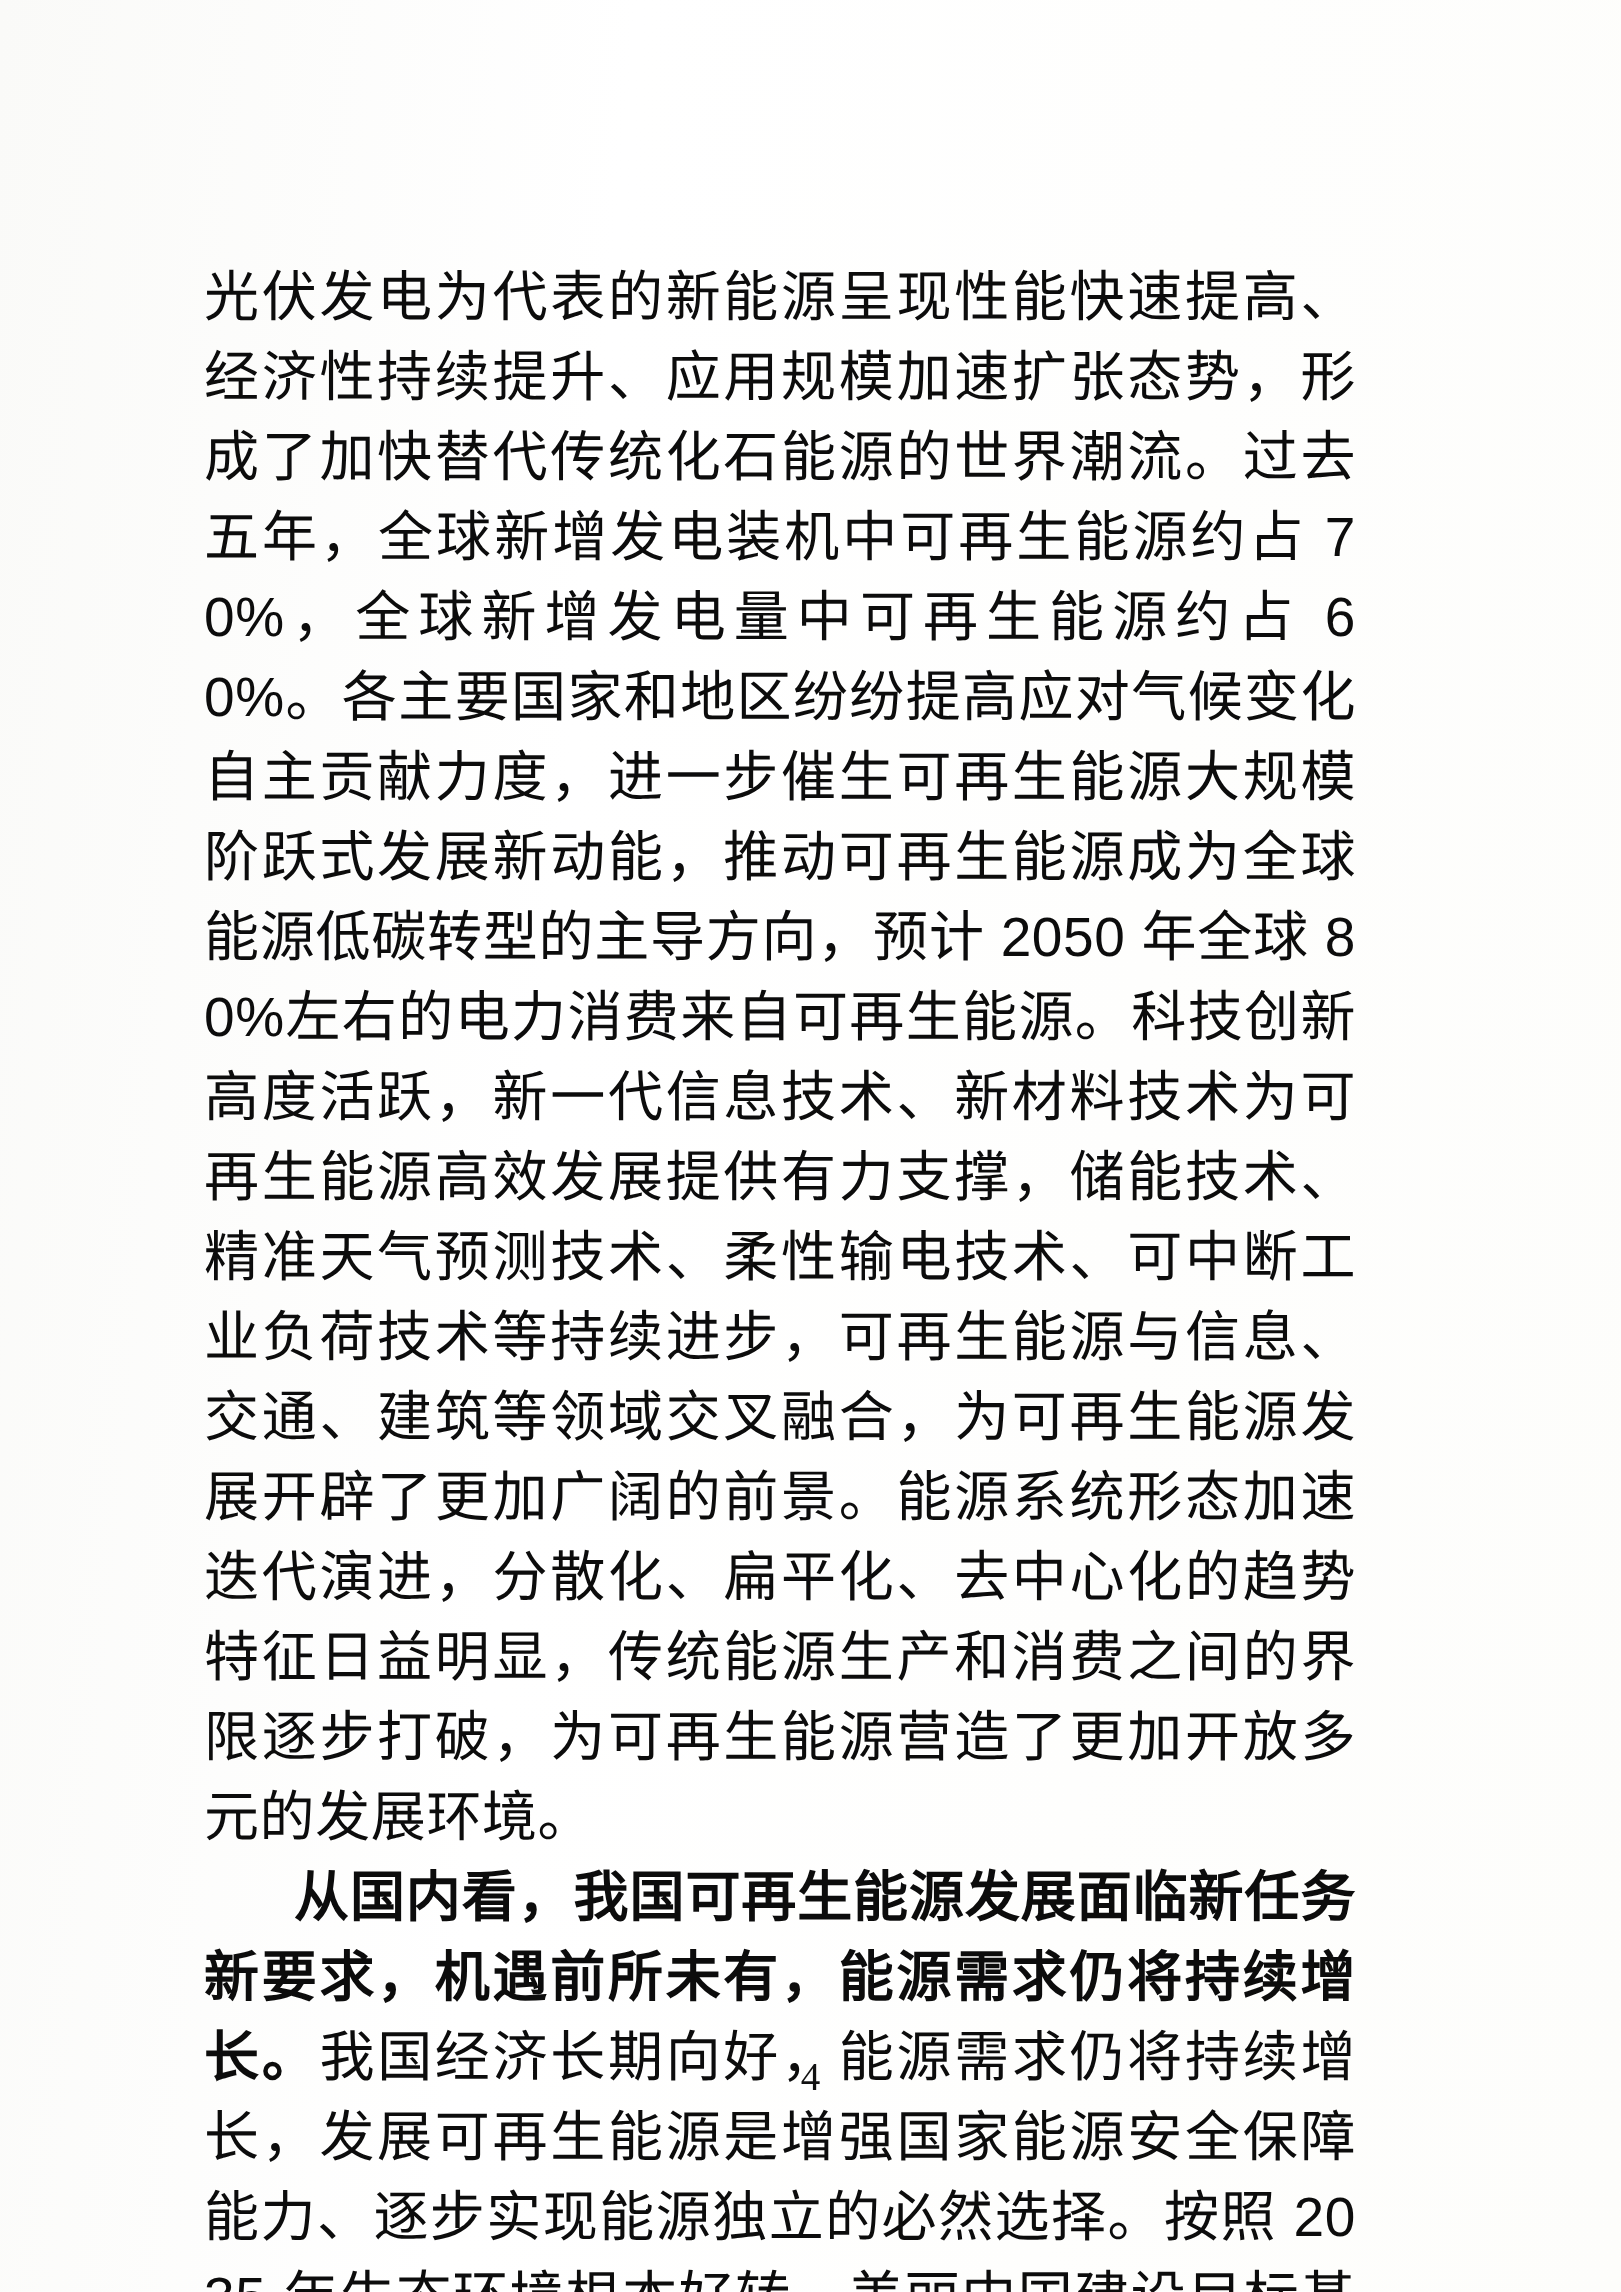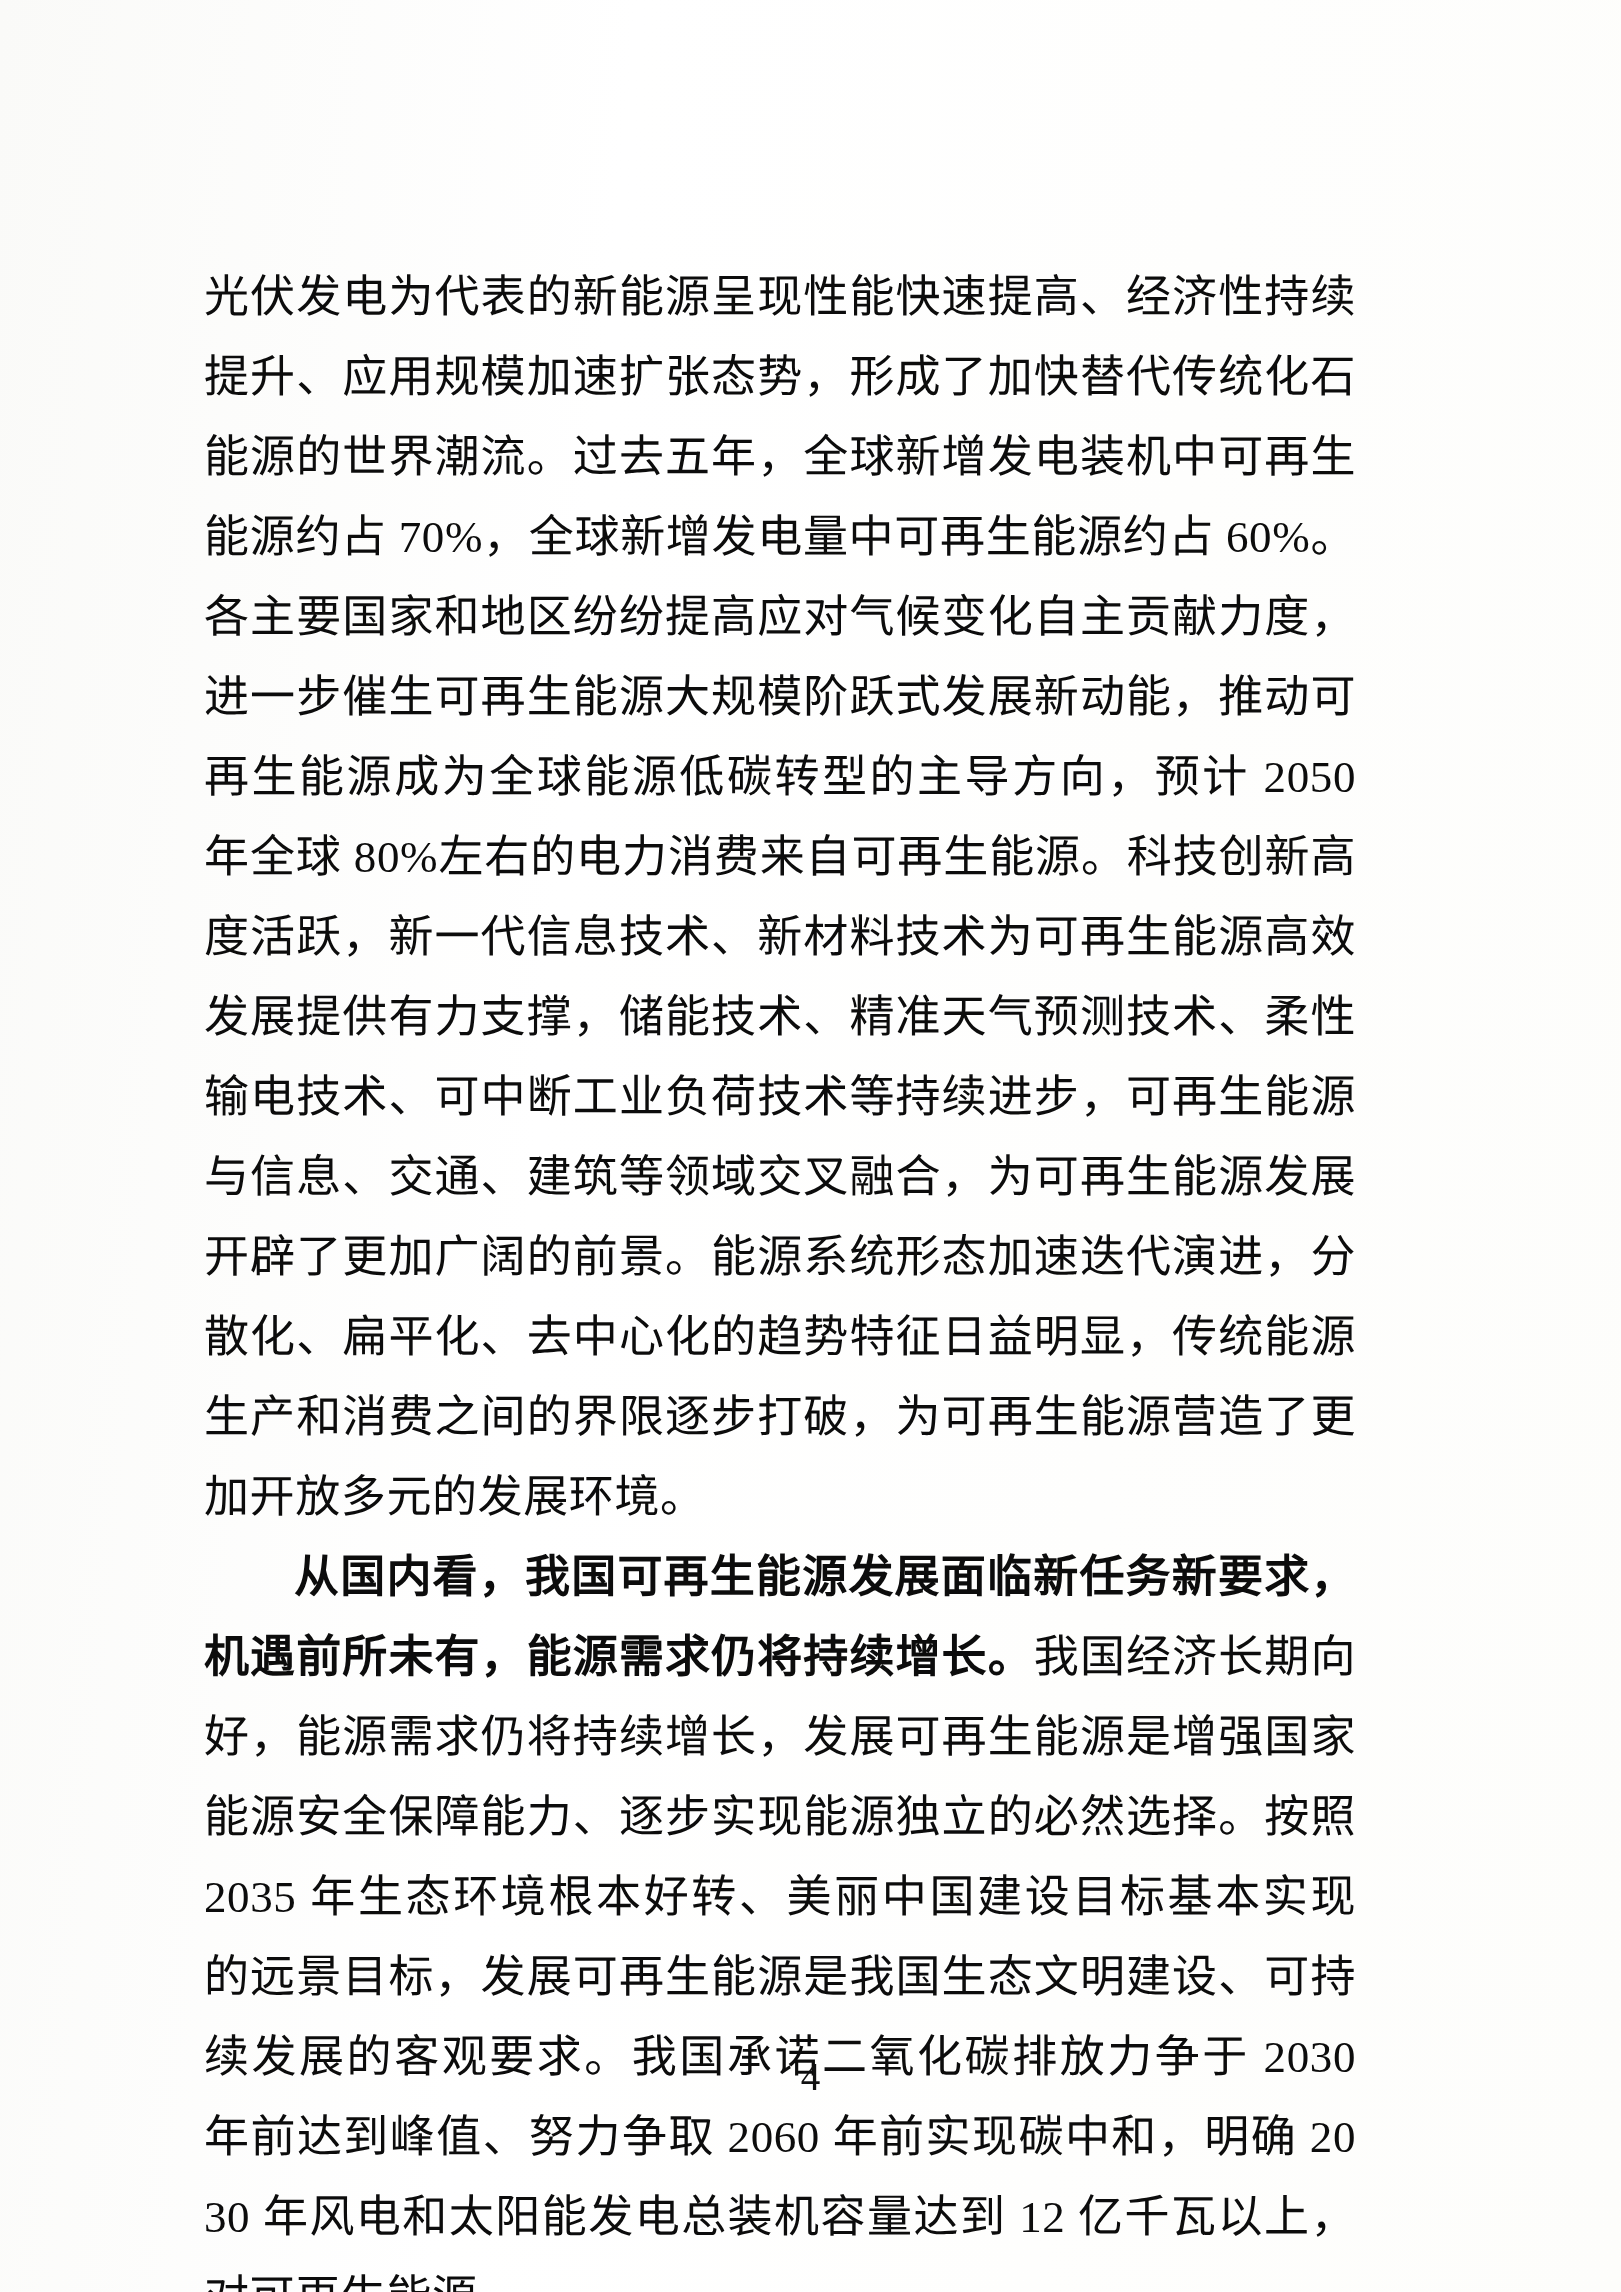--- a/index.html
+++ b/index.html
@@ -32,22 +32,22 @@
   .content {
     position: absolute;
     left: 204px;
     top: 257px;
     width: 1152px;
     z-index: 1;
   }
 
   .para {
     margin: 0;
-    font-family: Liberation Serif, serif;
-    font-size: 45px;
+    font-family: Liberation Sans, sans-serif;
+    font-size: 55px;
     line-height: 80px;
     color: #0c0c0c;
     text-align: justify;
     text-justify: inter-ideograph;
     letter-spacing: 0.6px;
     word-break: break-all;
     -webkit-font-smoothing: none;
   }
 
   .para + .para {

